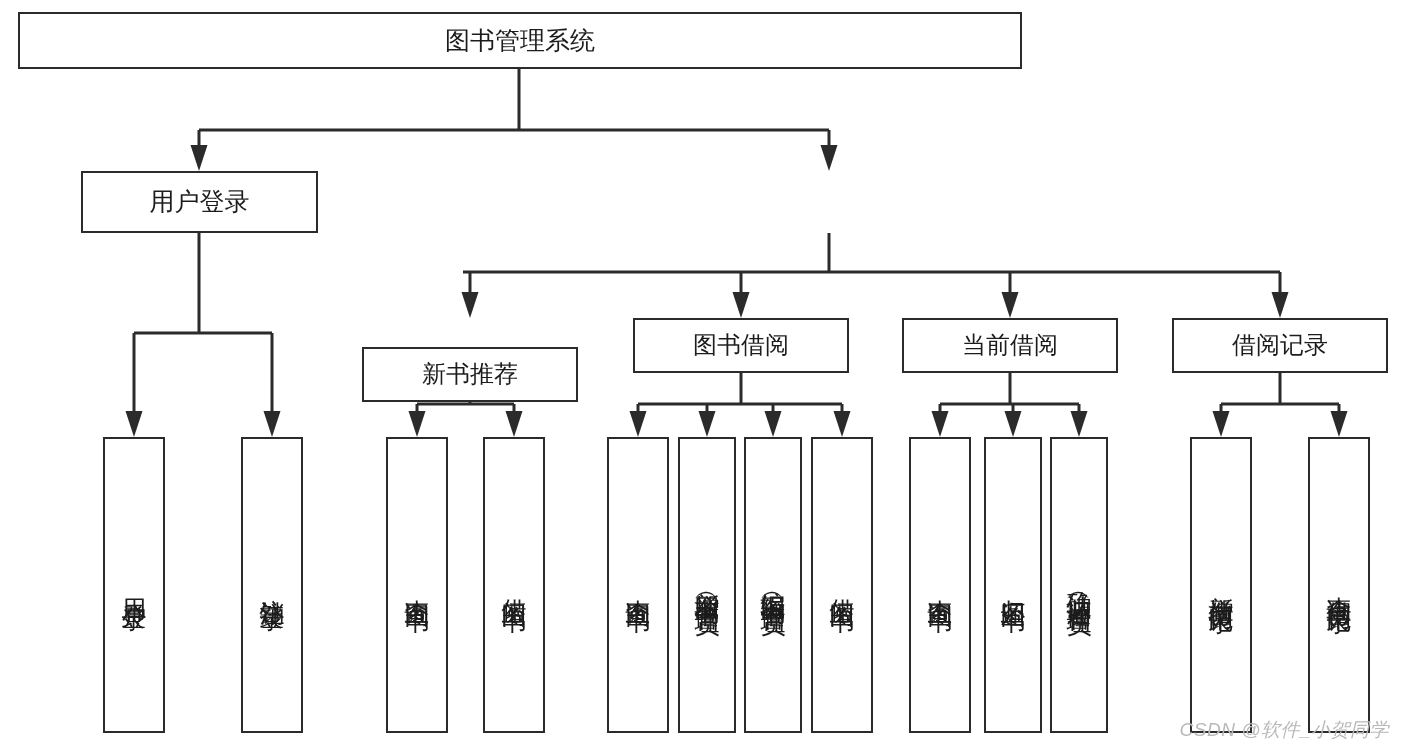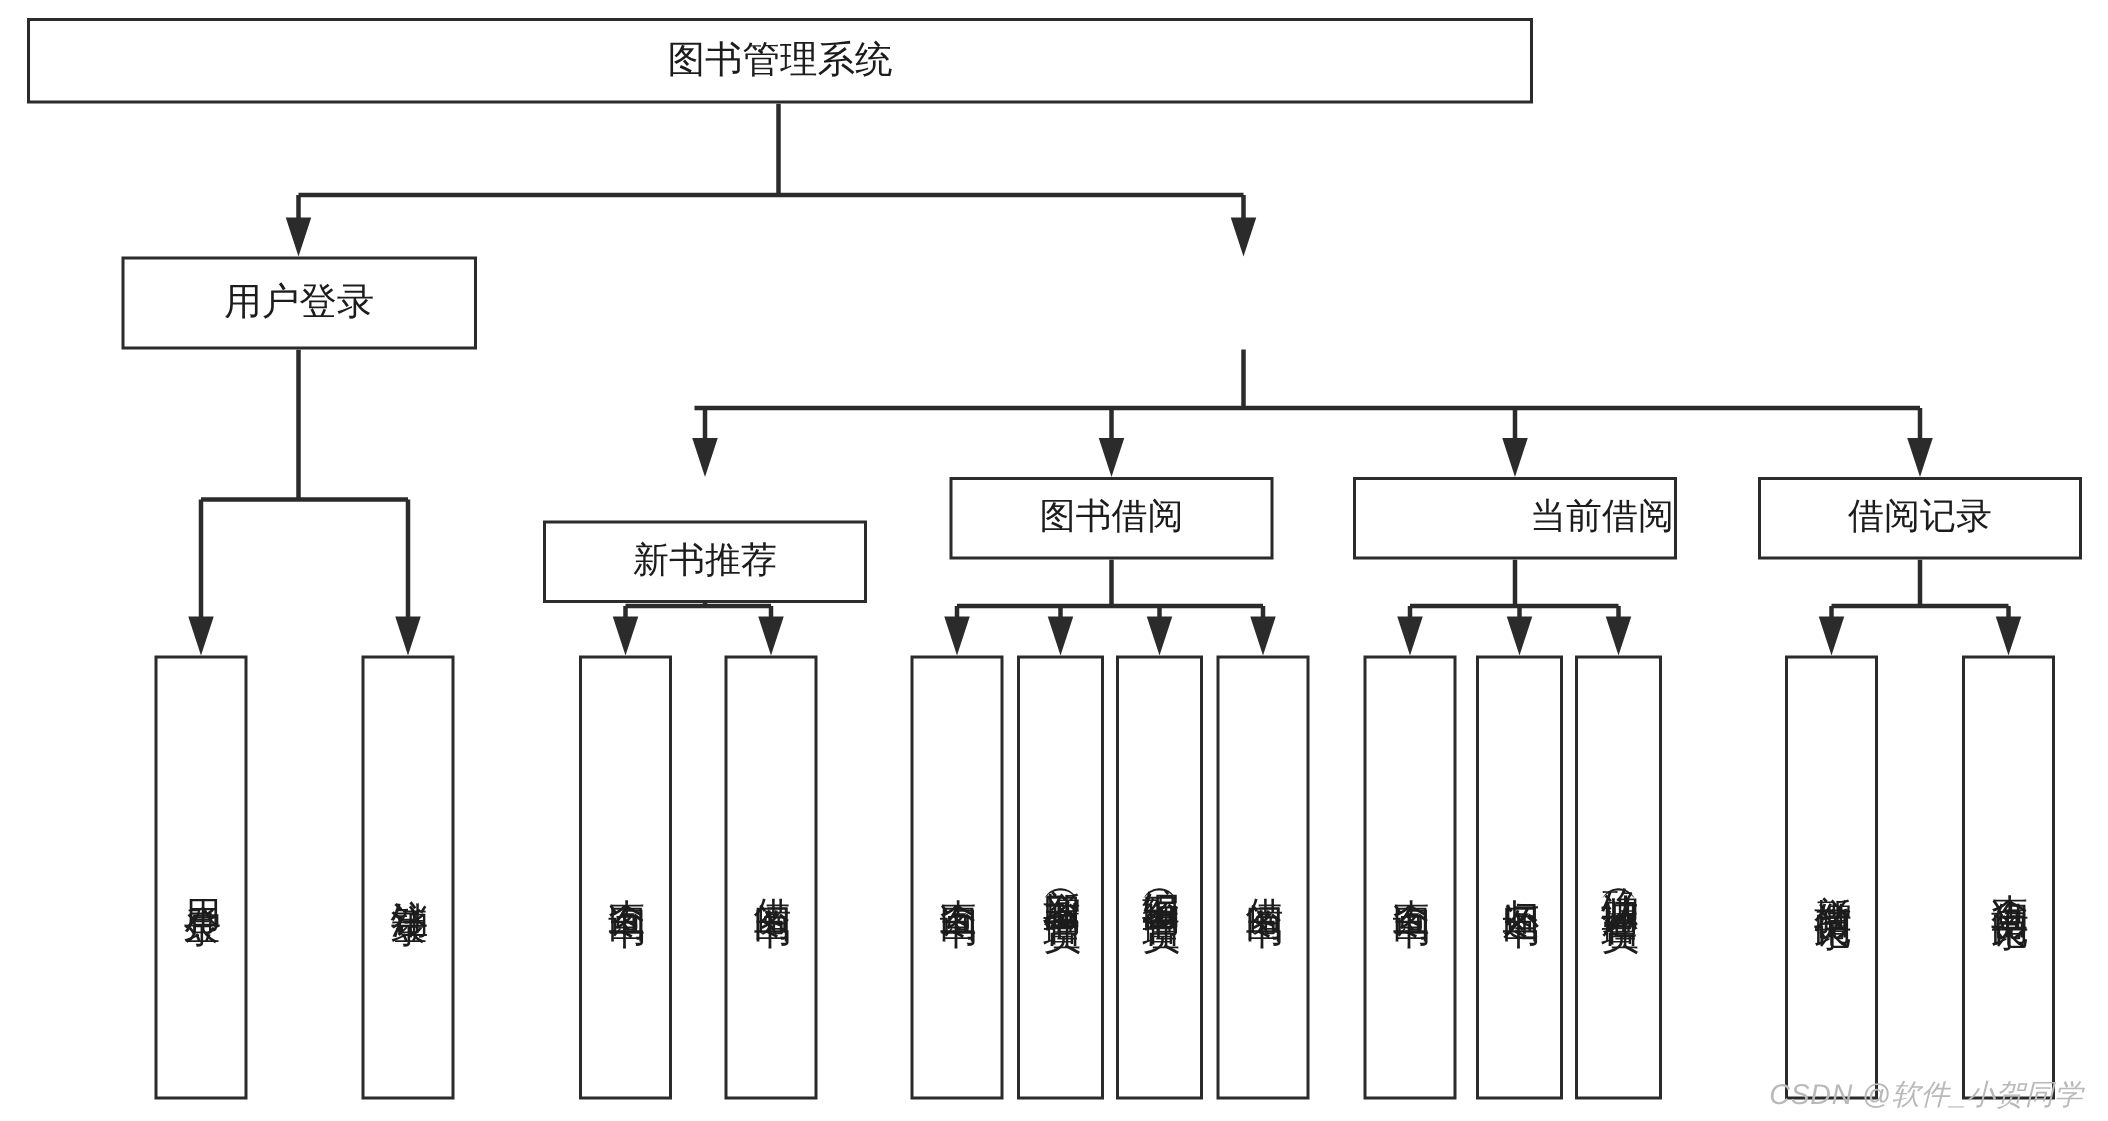--- a/index.html
+++ b/index.html
@@ -152,21 +152,21 @@
 
 
   <div class="node level-3" style="left: 362px; top: 318px; width: 216px; height: 55px; margin-top: 29px;">
     <span class="node-label">新书推荐</span>
   </div>
 
   <div class="node level-3" style="left: 633px; top: 318px; width: 216px; height: 55px;">
     <span class="node-label">图书借阅</span>
   </div>
 
-  <div class="node level-3" style="left: 902px; top: 318px; width: 216px; height: 55px; justify-content: flex-end;">
+  <div class="node level-3" style="left: 902px; top: 318px; width: 216px; height: 55px;">
     <span class="node-label">当前借阅</span>
   </div>
 
   <div class="node level-3" style="left: 1172px; top: 318px; width: 216px; height: 55px;">
     <span class="node-label">借阅记录</span>
   </div>
 
   <div class="node leaf" style="left: 103px; top: 437px; width: 62px; height: 296px;">
     <span class="node-label">用户登录</span>
   </div>

